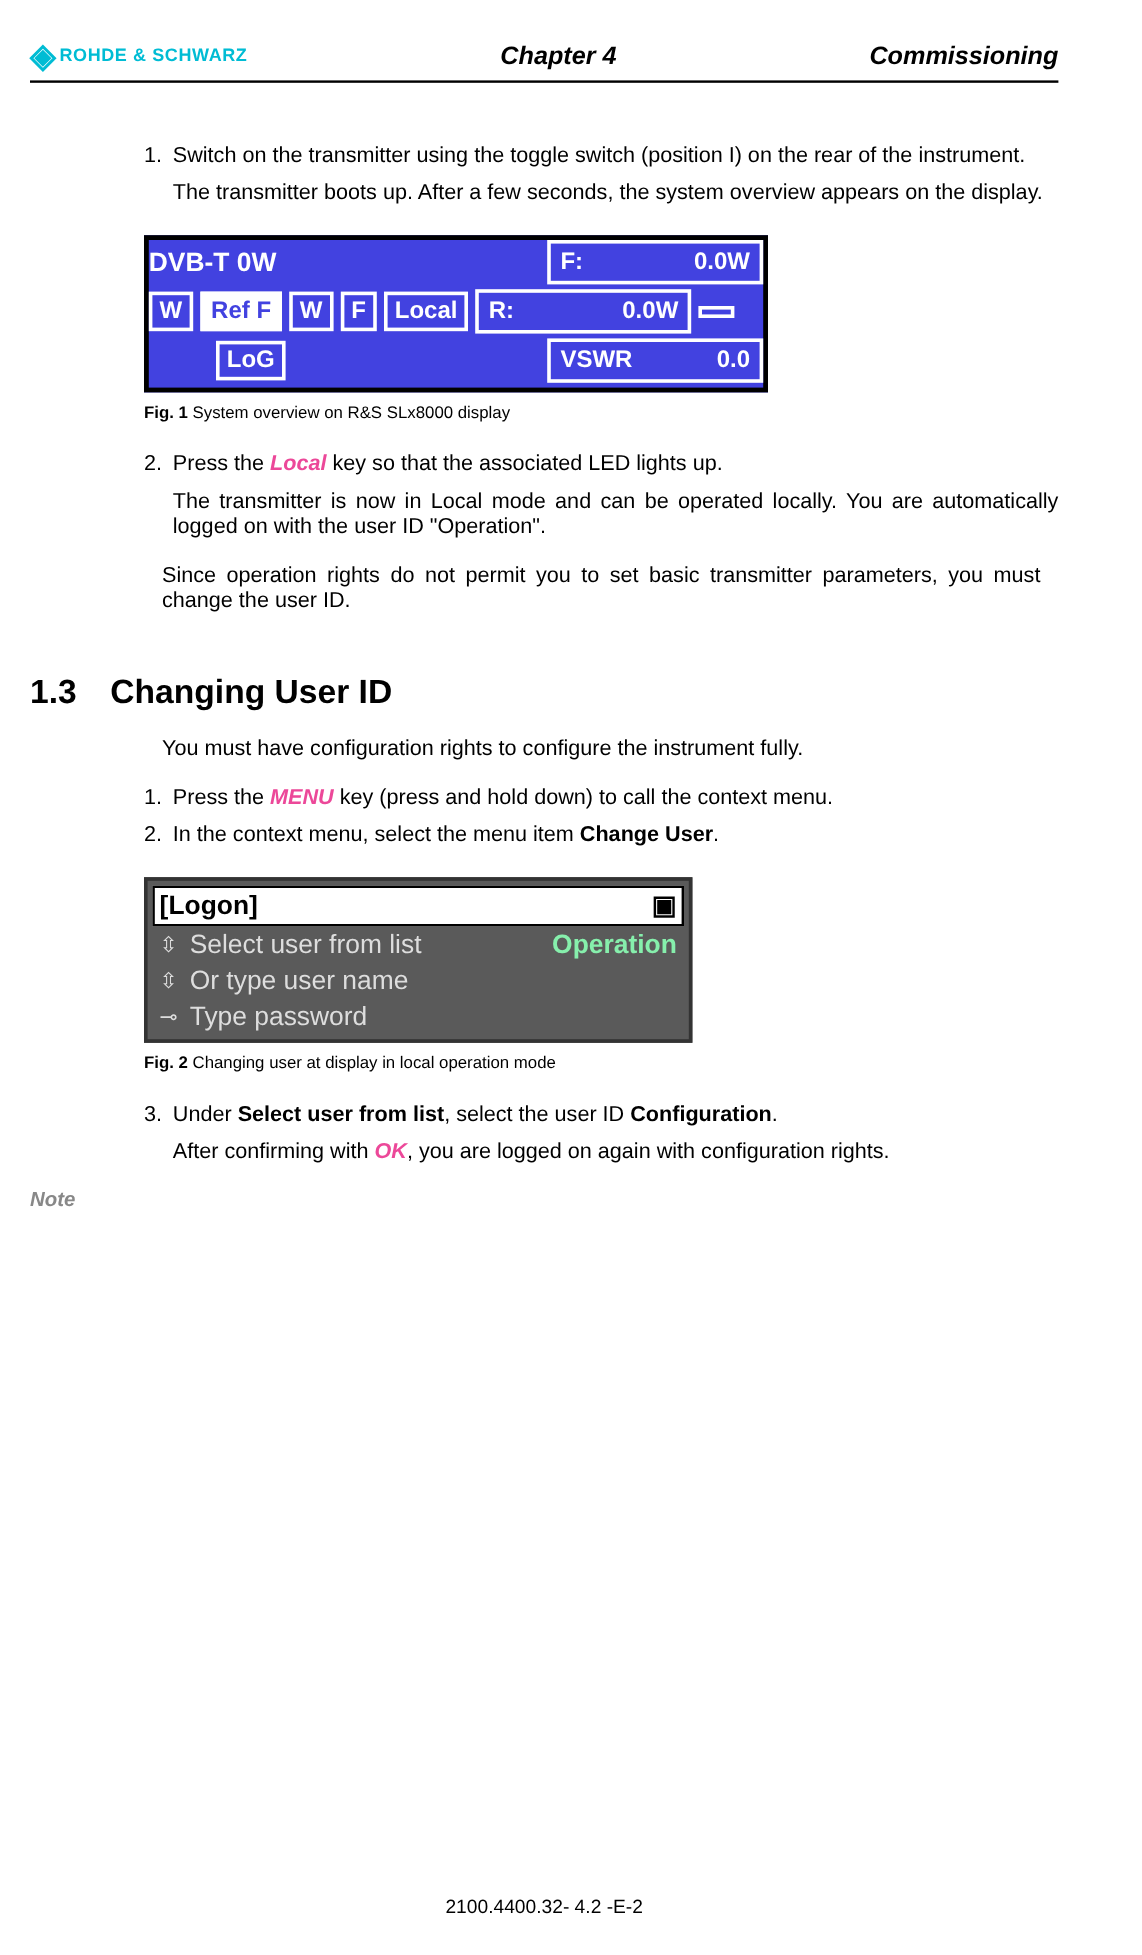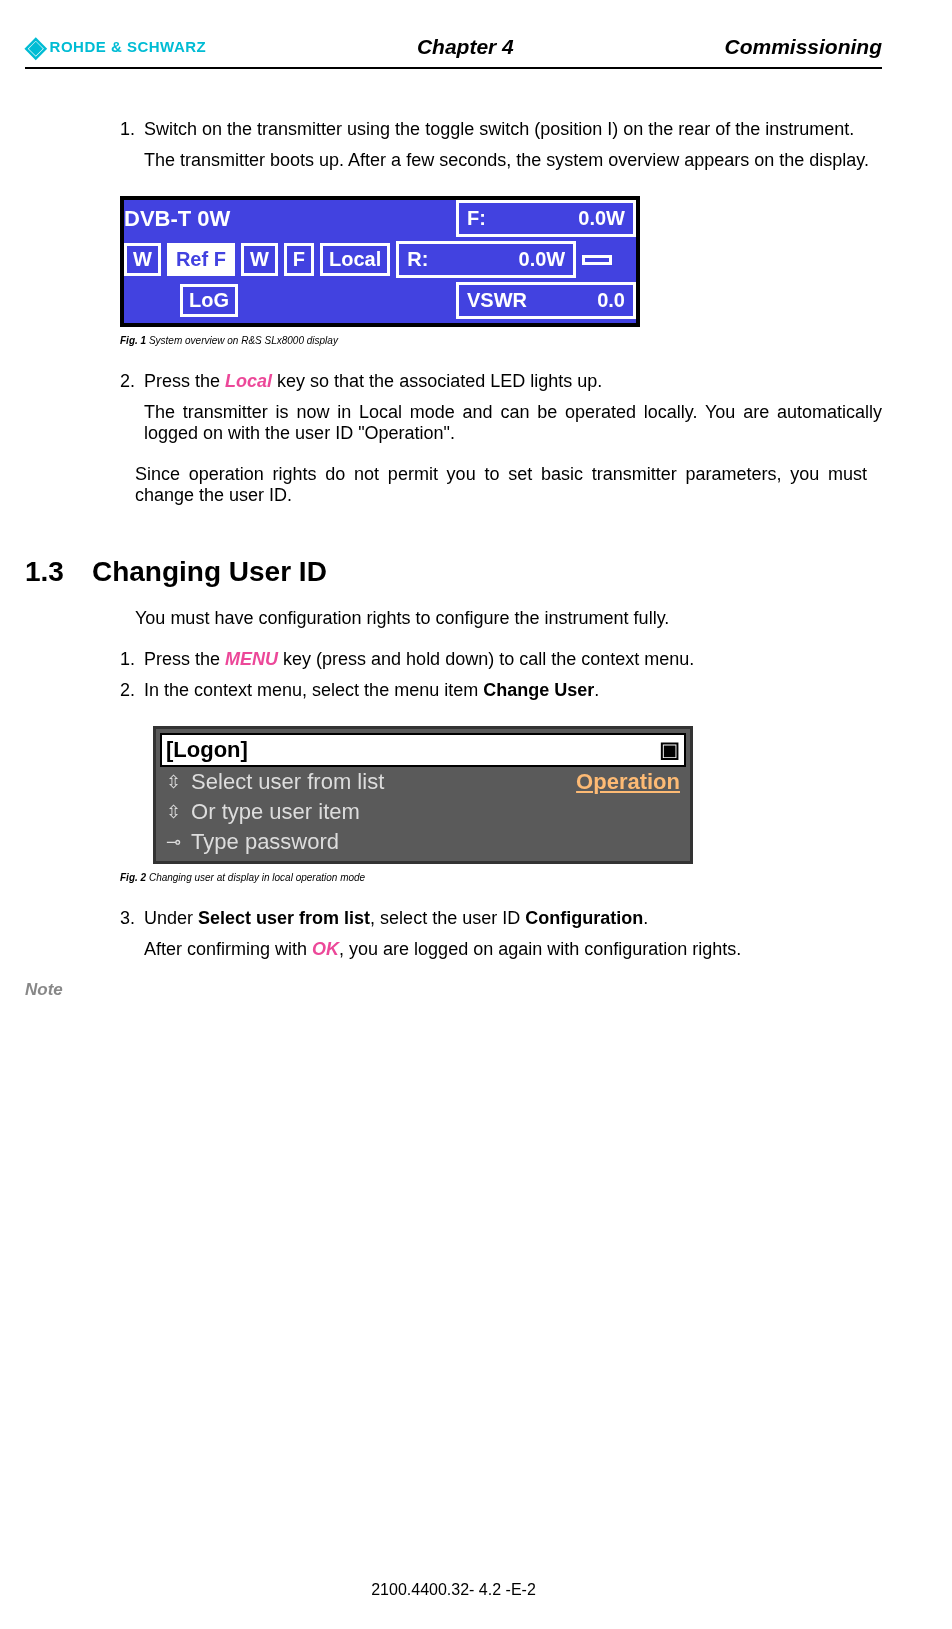--- a/index.html
+++ b/index.html
@@ -103,22 +103,21 @@
       padding: 4px 8px;
       color: #fff;
       font-family: 'Arial Black', sans-serif;
       font-weight: 900;
       font-size: 20px;
       flex: 1;
       display: flex;
       justify-content: space-between;
     }
     .fig-caption {
-      font-style: italic;
-      font-size: 10px;
+      font-size: 14px;
       margin-top: 8px;
     }
     .fig-caption b { font-weight: bold; }
     .para {
       margin: 20px 15px;
       text-align: justify;
     }
     .grey-bold {
       color: #ec4899;
       font-weight: bold;
@@ -127,49 +126,47 @@
     .h2 {
       font-size: 28px;
       font-weight: bold;
       margin: 50px 0 18px -95px;
       display: flex;
       gap: 28px;
     }
     .fig2 {
       background: #5a5a5a;
       border: 3px solid #333;
-      width: 540px;
+      width: 457px;
       padding: 4px;
       color: #ddd;
       font-family: Arial, sans-serif;
-      margin-left: 33px;
     }
     .fig2-title {
       background: #fff;
       color: #000;
       font-weight: 900;
       font-size: 22px;
       padding: 2px 4px;
       display: flex;
       justify-content: space-between;
       align-items: center;
       border: 2px solid #000;
     }
     .fig2-row {
       display: flex;
       align-items: center;
       padding: 2px 6px;
       font-size: 22px;
       gap: 10px;
     }
     .fig2-selected {
-      color: #fdba74;
+      color: #86efac;
       font-weight: 900;
       margin-left: auto;
-      text-decoration: underline;
     }
     .note-row {
       display: flex;
       margin-top: 20px;
     }
     .note-label {
       flex: 0 0 95px;
       color: #888;
       font-style: italic;
       font-weight: bold;
@@ -285,21 +282,21 @@
           <span>[Logon]</span>
           <span>▣</span>
         </div>
         <div class="fig2-row">
           <span class="icon-sym">⇳</span>
           <span>Select user from list</span>
           <span class="fig2-selected">Operation</span>
         </div>
         <div class="fig2-row">
           <span class="icon-sym">⇳</span>
-          <span>Or type user item</span>
+          <span>Or type user name</span>
         </div>
         <div class="fig2-row">
           <span class="icon-sym">⊸</span>
           <span>Type password</span>
         </div>
       </div>
       <div class="fig-caption">
         <b>Fig. 2</b><span>  Changing user at display in local operation mode</span>
       </div>
     </div>

